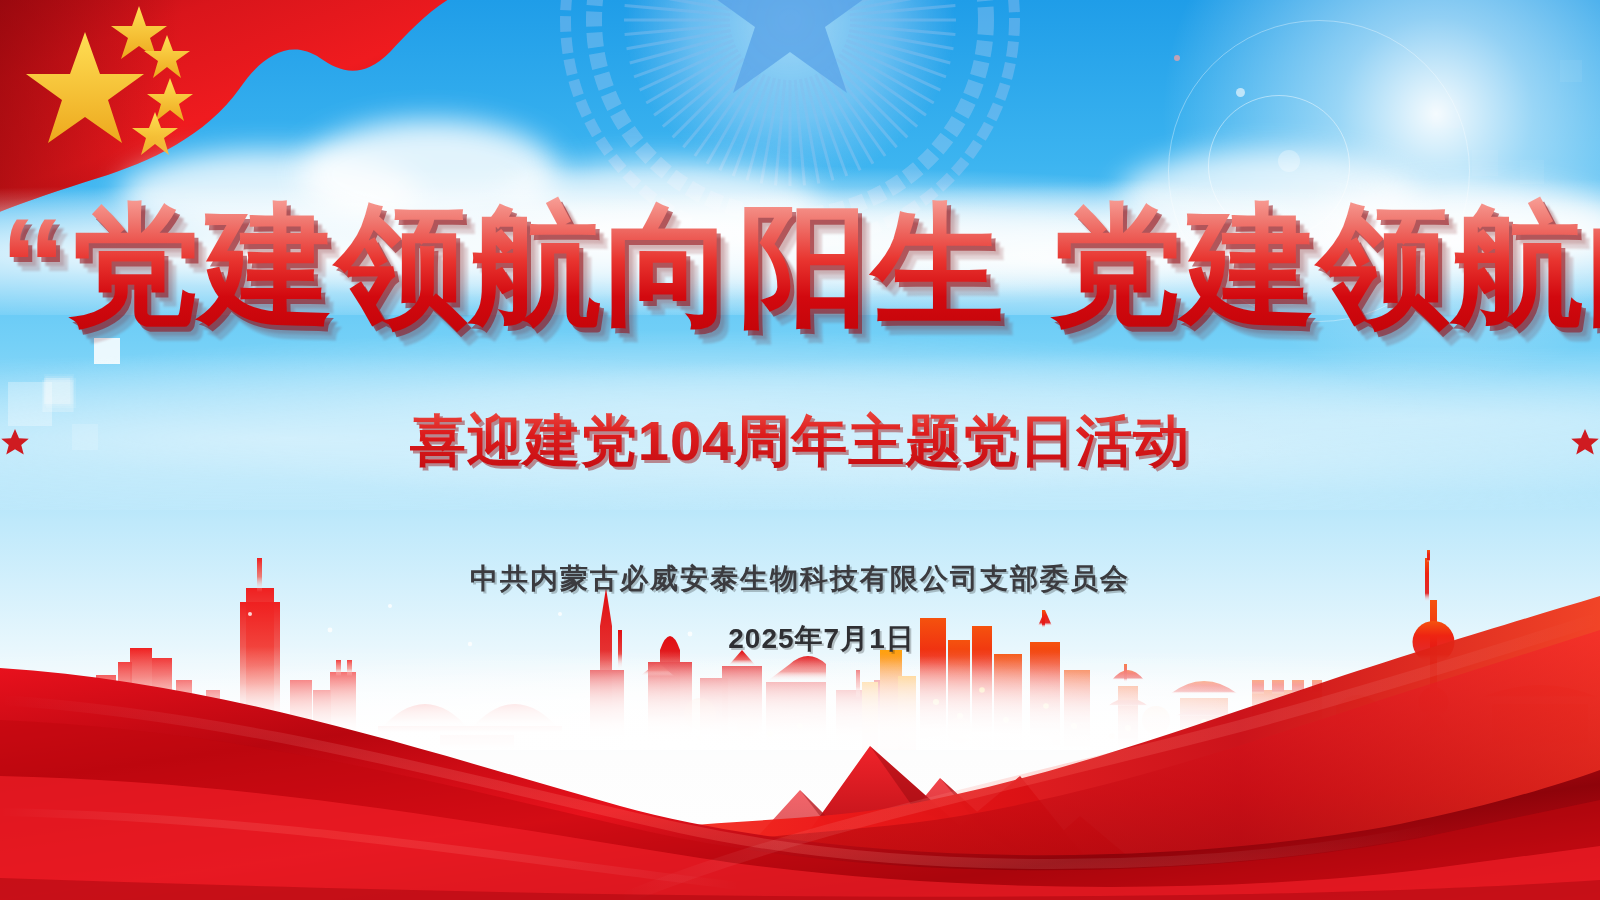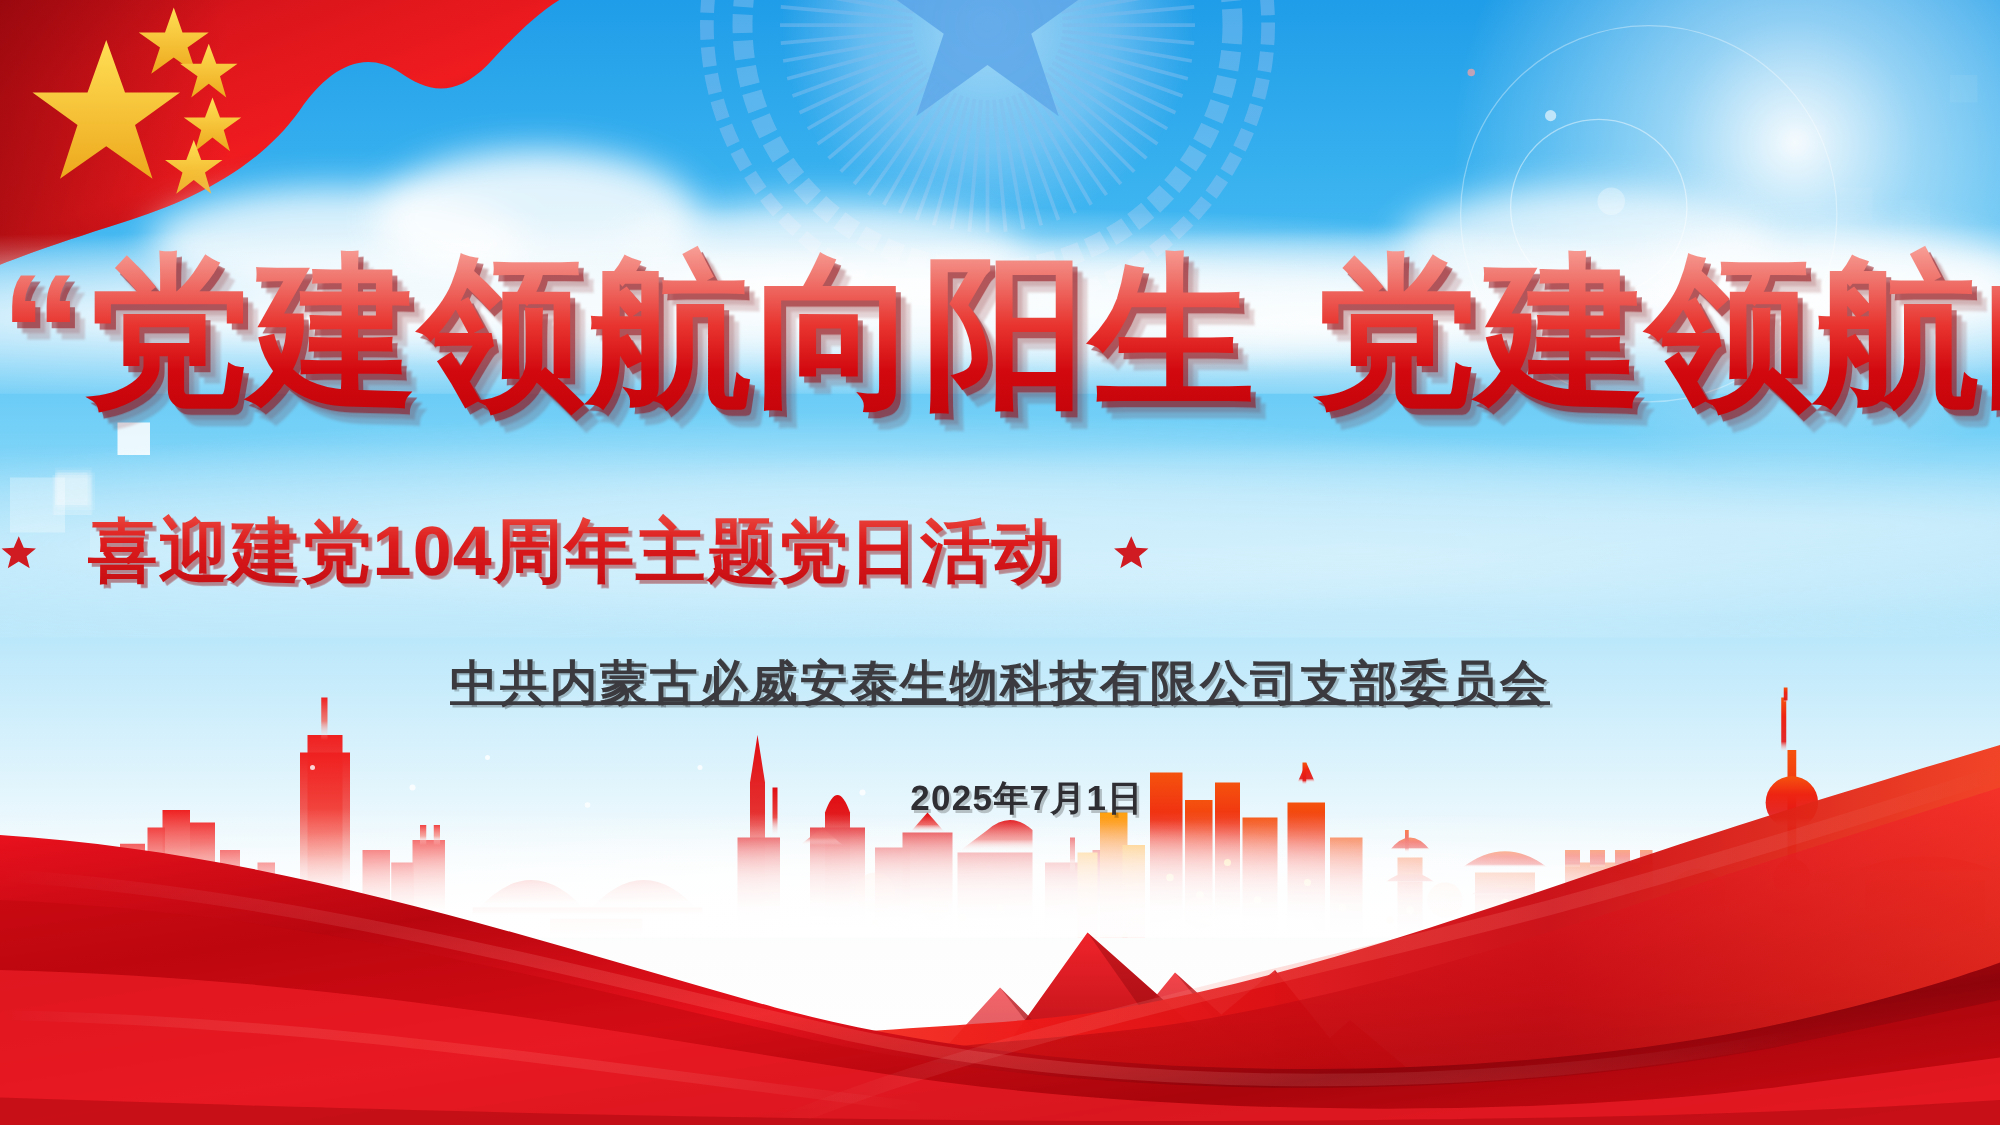--- a/index.html
+++ b/index.html
@@ -62,35 +62,35 @@
     white-space:nowrap;
     color:#d9151b;
     background:linear-gradient(180deg,#f8a098 0%,#f07a72 17%,#e8342f 46%,#d2090f 72%,#c30409 100%);
     -webkit-background-clip:text;background-clip:text;
     -webkit-text-fill-color:transparent;color:transparent;
     filter:drop-shadow(4px 5px 0 rgba(150,10,14,.55)) drop-shadow(8px 9px 1px rgba(120,6,10,.30));
   }
   #main-title .gap{display:inline-block;width:44px;}
 
   #subtitle-row{
-    top:404px;display:flex;align-items:center;justify-content:flex-start;gap:40px;
+    top:404px;display:flex;align-items:center;justify-content:space-between;gap:40px;
   }
   .star-deco{width:30px;height:30px;flex:0 0 auto;}
   #subtitle{
     font-size:56px;font-weight:bold;letter-spacing:1px;white-space:nowrap;
     color:#cf1016;
     background:linear-gradient(180deg,#ef5349 0%,#dc1b1c 40%,#c00a10 100%);
     -webkit-background-clip:text;background-clip:text;
     -webkit-text-fill-color:transparent;color:transparent;
     filter:drop-shadow(3px 3px 0 rgba(150,10,14,.45));
   }
 
   #org-line{
-    top:521px;font-size:38px;font-weight:bold;letter-spacing:2px;white-space:nowrap;
-    color:#3b3b3f;text-shadow:2px 2px 0 rgba(0,0,0,.22);text-decoration:underline;
+    top:560px;font-size:28px;font-weight:bold;letter-spacing:2px;white-space:nowrap;
+    color:#3b3b3f;text-shadow:2px 2px 0 rgba(0,0,0,.22);
   }
   #date-line{
     top:620px;font-size:28px;font-weight:bold;letter-spacing:1px;white-space:nowrap;
     color:#2f2f33;text-shadow:2px 2px 0 rgba(0,0,0,.22);padding-left:43px;
   }
 </style>
 </head>
 <body>
 
 <div id="poster">

